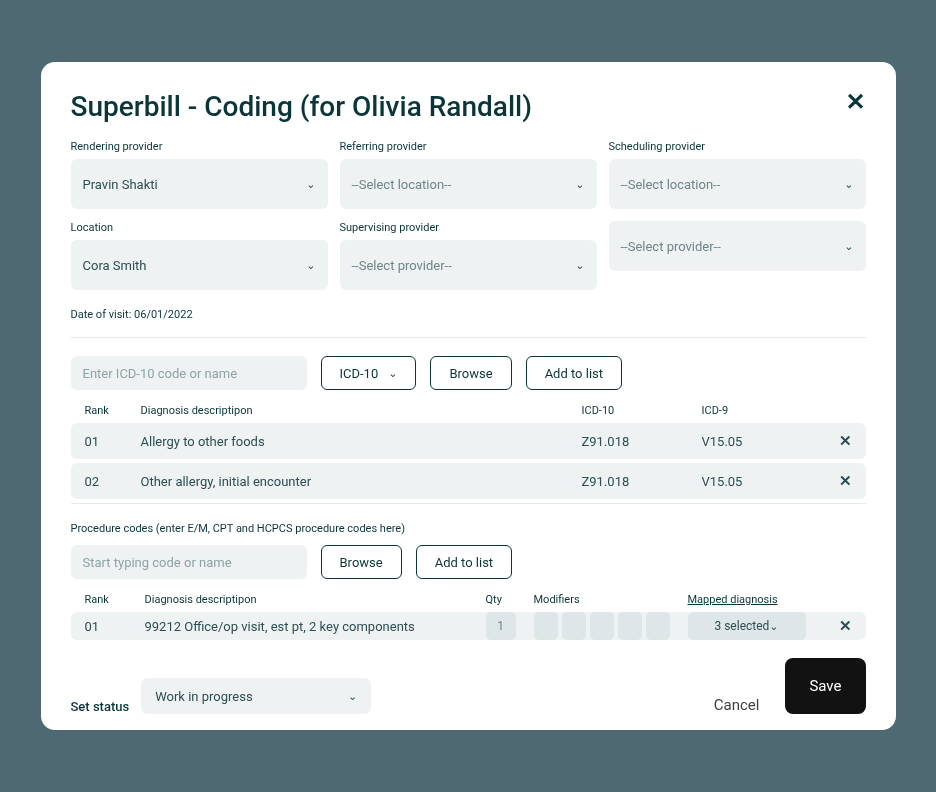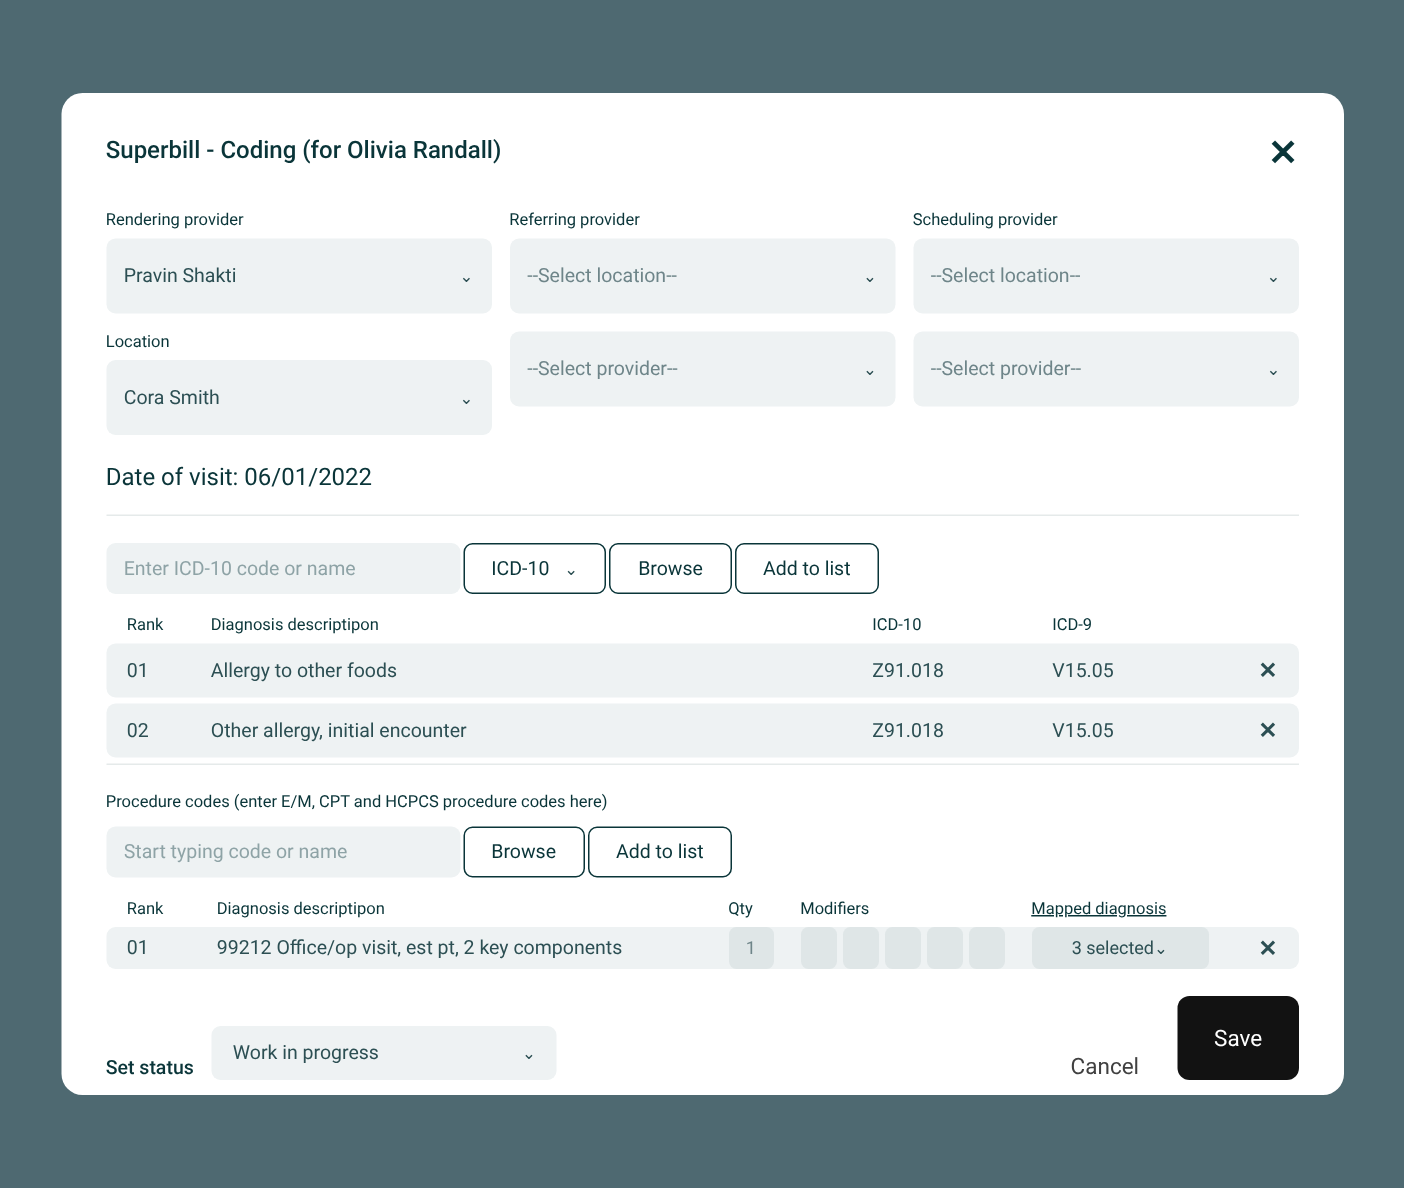--- a/index.html
+++ b/index.html
@@ -1,28 +1,28 @@
 <!DOCTYPE html>
 <html><head>
 <meta charset="utf-8">
 <style>
 *{box-sizing:border-box;margin:0;padding:0;font-family:-apple-system,BlinkMacSystemFont,"Segoe UI",Roboto,sans-serif}
 body{background:#4e6971;width:936px;height:792px;display:flex;align-items:center;justify-content:center}
 .modal{background:#fff;border-radius:14px;width:855px;height:668px;padding:28px 30px 24px;position:relative;display:flex;flex-direction:column}
 .close-x{position:absolute;top:26px;right:30px;font-size:24px;color:#0a3539;cursor:pointer;font-weight:bold}
-.title{font-size:16px;color:#0a3539;font-weight:500;margin-bottom:31px}
+.title{font-size:28px;color:#0a3539;font-weight:500;margin-bottom:17px}
 .provider-grid{display:grid;grid-template-columns:1fr 1fr 1fr;gap:12px 12px;margin-bottom:12px}
 .field-label{font-size:11px;color:#0a3539;margin-bottom:6px;display:block}
 .select-box{background:#eef2f3;border:none;border-radius:6px;height:50px;padding:0 12px;display:flex;align-items:center;justify-content:space-between;font-size:13px;color:#2c4f53;cursor:pointer}
 .select-box.placeholder{color:#6e8589}
 .chev{font-size:11px;color:#2c4f53}
-.date-visit{font-size:16px;color:#0a3539;margin-top:6px;margin-bottom:16px}
+.date-visit{font-size:11px;color:#0a3539;margin-top:6px;margin-bottom:16px}
 .divider{border:none;border-top:1px solid #e5eaea;margin:0 0 18px}
 .section-label{font-size:11px;color:#0a3539;margin-bottom:10px}
-.input-row{display:flex;gap:2px;margin-bottom:14px}
+.input-row{display:flex;gap:14px;margin-bottom:14px}
 .text-input{background:#eef2f3;border:none;border-radius:6px;height:34px;padding:0 12px;font-size:13px;color:#2c4f53;flex:0 0 236px}
 .text-input::placeholder{color:#8ea3a6}
 .btn-outline{background:#fff;border:1.5px solid #0a3539;border-radius:6px;height:34px;padding:0 18px;font-size:13px;color:#0a3539;cursor:pointer;display:flex;align-items:center}
 .btn-outline .chev{margin-left:10px}
 .diag-table{width:100%}
 .diag-header,.diag-row{display:grid;grid-template-columns:56px 1fr 120px 120px 30px;align-items:center;padding:0 14px}
 .diag-header{font-size:11px;color:#0a3539;margin-bottom:6px}
 .diag-row{background:#eef2f3;border-radius:6px;height:36px;font-size:13px;color:#2c4f53;margin-bottom:4px}
 .row-x{text-align:right;font-size:15px;color:#2c4f53;cursor:pointer;font-weight:bold}
 .proc-header,.proc-row{display:grid;grid-template-columns:56px 1fr 44px 150px 130px 30px;align-items:center;padding:0 14px;gap:4px}
@@ -71,20 +71,21 @@
         </div>
     </div>
     <div>
       <span class="field-label">Location</span>
       <div class="select-box">
           <span>Cora Smith</span>
           <span class="chev">⌄</span>
         </div>
     </div>
     <div>
+      <span class="field-label">Supervising provider</span>
       <div class="select-box placeholder">
           <span>--Select provider--</span>
           <span class="chev">⌄</span>
         </div>
     </div>
     <div>
       <div class="select-box placeholder">
           <span>--Select provider--</span>
           <span class="chev">⌄</span>
         </div>

